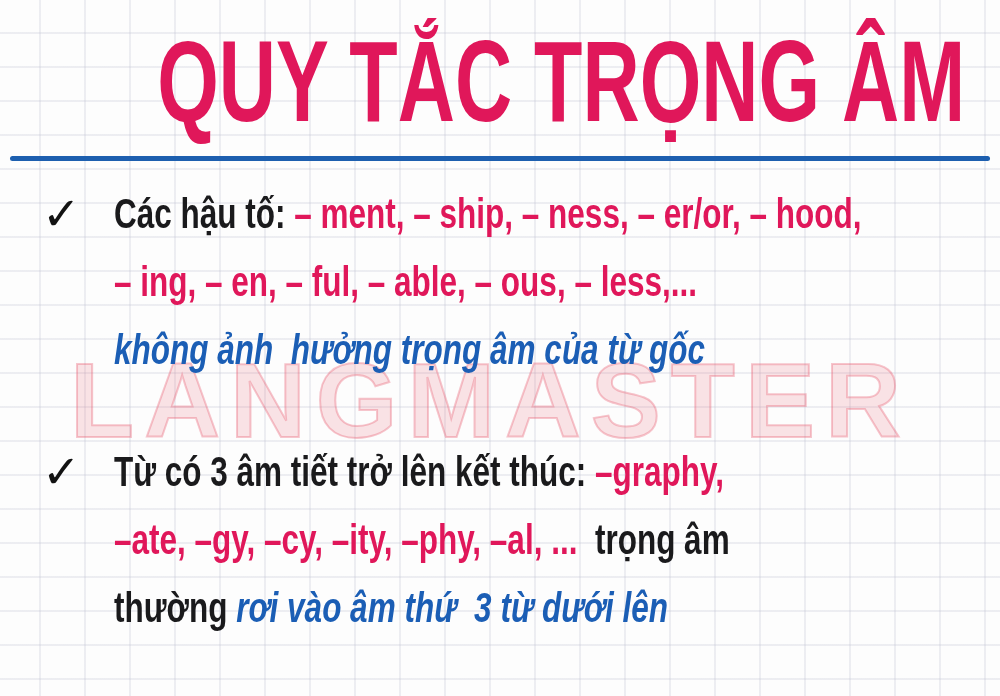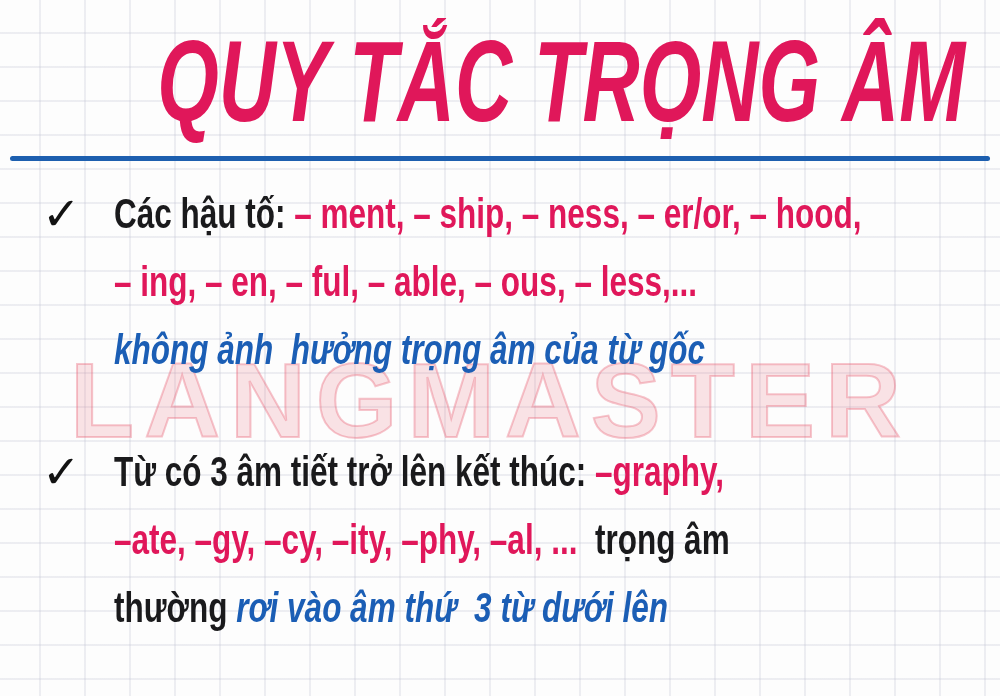--- a/index.html
+++ b/index.html
@@ -20,21 +20,21 @@
     z-index:1;
     font-size:105px;line-height:105px;font-weight:700;
     letter-spacing:10px;
     color:rgba(233,88,108,0.16);
     -webkit-text-stroke:2px rgba(233,88,108,0.34);
     white-space:pre;
     user-select:none;
   }
   .title-wrap{
     position:absolute;top:22px;left:0;right:0;
-    text-align:center;z-index:2;font-style:italic;
+    text-align:center;z-index:2;
   }
   .title{
     margin:0;
     font-size:110px;line-height:118px;font-weight:800;
     color:#E0175A;
     white-space:pre;
   }
   .title-text{
     display:inline-block;
     transform:scale(0.72,1.05);

